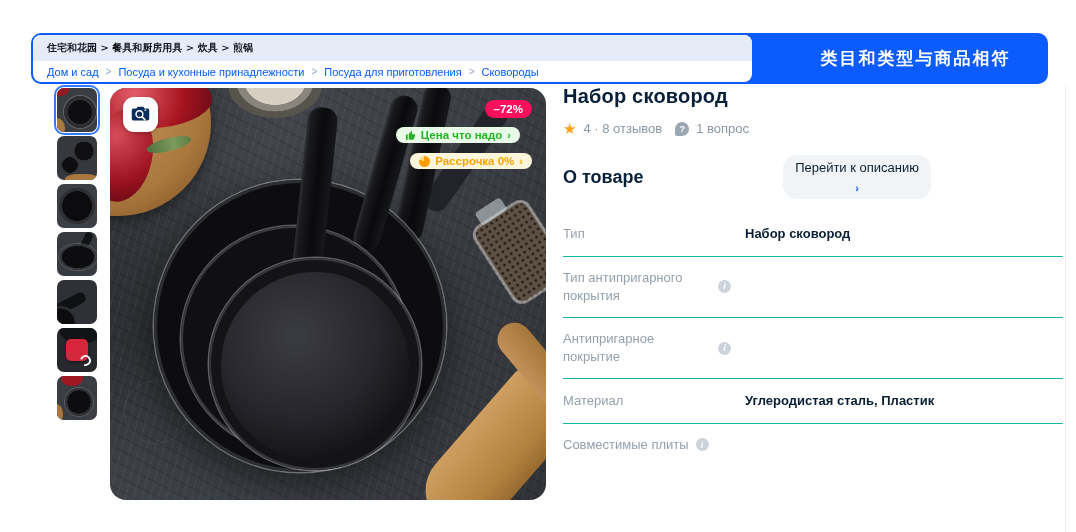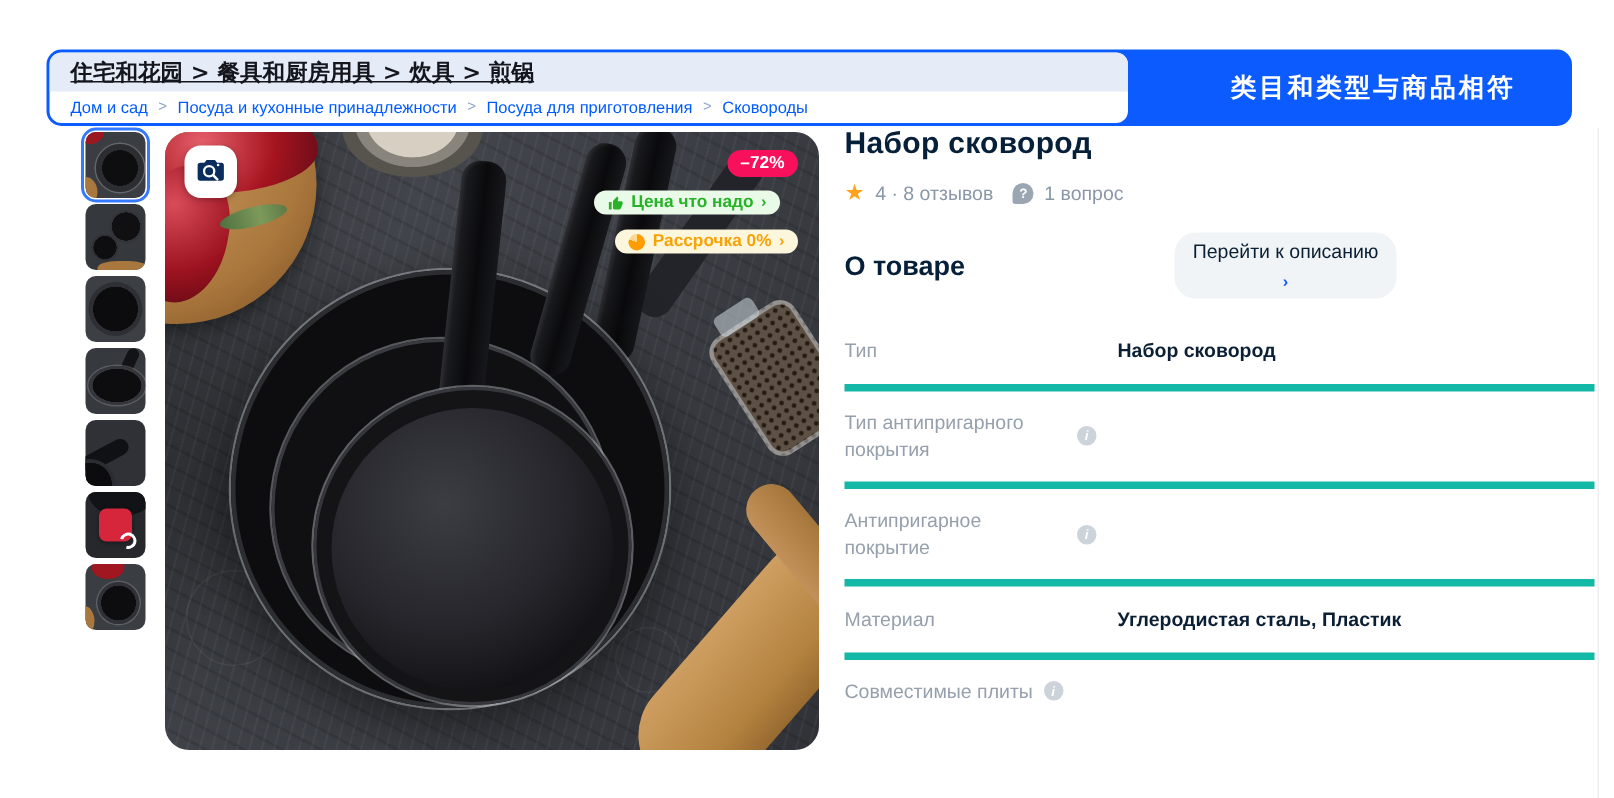--- a/index.html
+++ b/index.html
@@ -7,21 +7,21 @@
               font-family:"Liberation Sans","DejaVu Sans",sans-serif; }
   .screen { position:relative; width:1076px; height:532px; background:#fff; }
 
   
   .banner { position:absolute; left:31px; top:33px; width:1017px; height:51px;
             background:#0b5bff; border-radius:10px; }
   .crumb-box { position:absolute; left:2px; top:2px; width:719px; height:47px;
                background:#fff; border-radius:8px; overflow:hidden; }
   .crumb-cn { height:26px; line-height:26px; background:#e5ecf8; padding:0 14px;
               font-family:"DejaVu Serif","Liberation Serif",serif;
-              font-weight:700; font-size:15px; color:#15161d; white-space:nowrap;text-decoration:underline; }
+              font-weight:700; font-size:10px; color:#15161d; white-space:nowrap; }
   .crumb-ru { height:21px; display:flex; align-items:center; gap:7px; padding:0 14px;
               font-size:11px; white-space:nowrap; }
   .crumb-ru .lnk { color:#005bff; cursor:pointer; }
   .crumb-ru .sep { color:#8fa6c9; font-size:10px; }
   .verdict { position:absolute; left:752px; top:0; width:265px; height:51px;
              display:flex; align-items:center; justify-content:center;
              font-family:"DejaVu Serif","Liberation Serif",serif;
              font-weight:700; font-size:17px; color:#fff; letter-spacing:2px; }
 
   
@@ -111,21 +111,21 @@
               align-items:center; justify-content:center; margin-left:6px; }
   .rating-link { cursor:pointer; }
   .section-row { margin-top:19px; width:368px; display:flex; align-items:center;
                  justify-content:space-between; }
   .section-title { font-size:18px; font-weight:800; color:#07203a; }
   .desc-btn { background:#f1f4f6; border:none; border-radius:14px; padding:5px 12px;
               font-size:13px; color:#0a1f33; font-family:inherit; display:flex; gap:7px;
               align-items:center; cursor:pointer; font-weight:500;flex-direction:column; }
   .desc-btn .b-chev { color:#0b5bff; }
   .attrs { margin-top:13px; width:500px; }
-  .row { display:flex; align-items:center; padding:12px 0; border-bottom:5px solid #14b8a6; }
+  .row { display:flex; align-items:center; padding:12px 0; border-bottom:1px solid #14b8a6; }
   .row:last-child { border-bottom:none; }
   .attr-label { width:182px; flex-shrink:0; display:flex; align-items:center; gap:7px;
                 font-size:13px; color:#95a0ac; line-height:1.4; }
   .attr-label span.txt { max-width:148px; }
   .info-ico { width:13px; height:13px; border-radius:50%; background:#ccd3da; color:#fff;
               font-size:9px; font-weight:700; display:inline-flex; align-items:center;
               justify-content:center; flex-shrink:0; cursor:pointer; font-style:italic; }
   .attr-value { width:210px; font-size:13px; font-weight:700; color:#0a1f33; line-height:1.5; }
   .vline { position:absolute; left:1065px; top:85px; width:1px; height:447px; background:#ededf2; }
 

